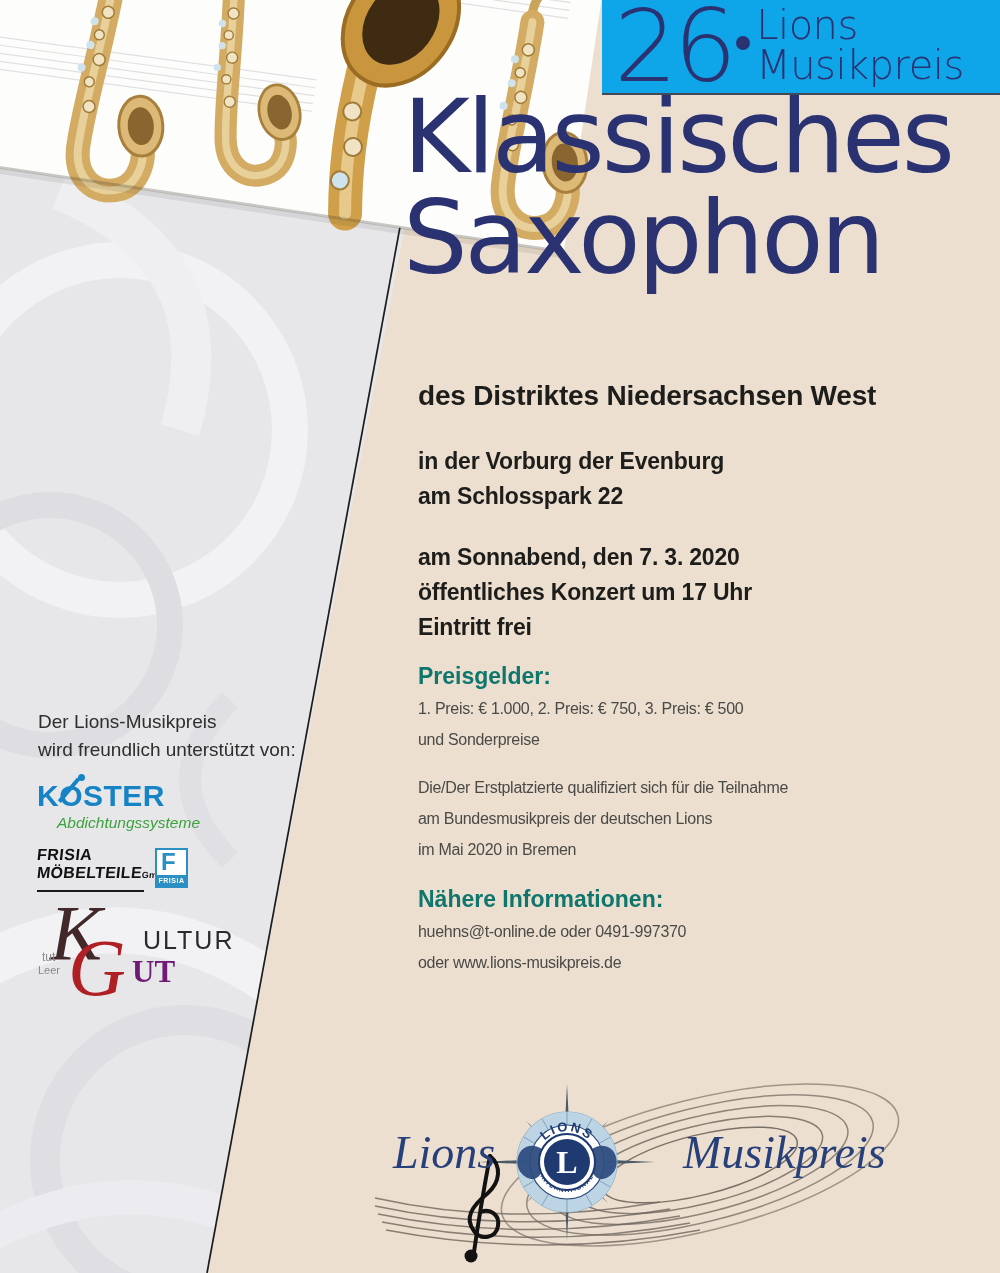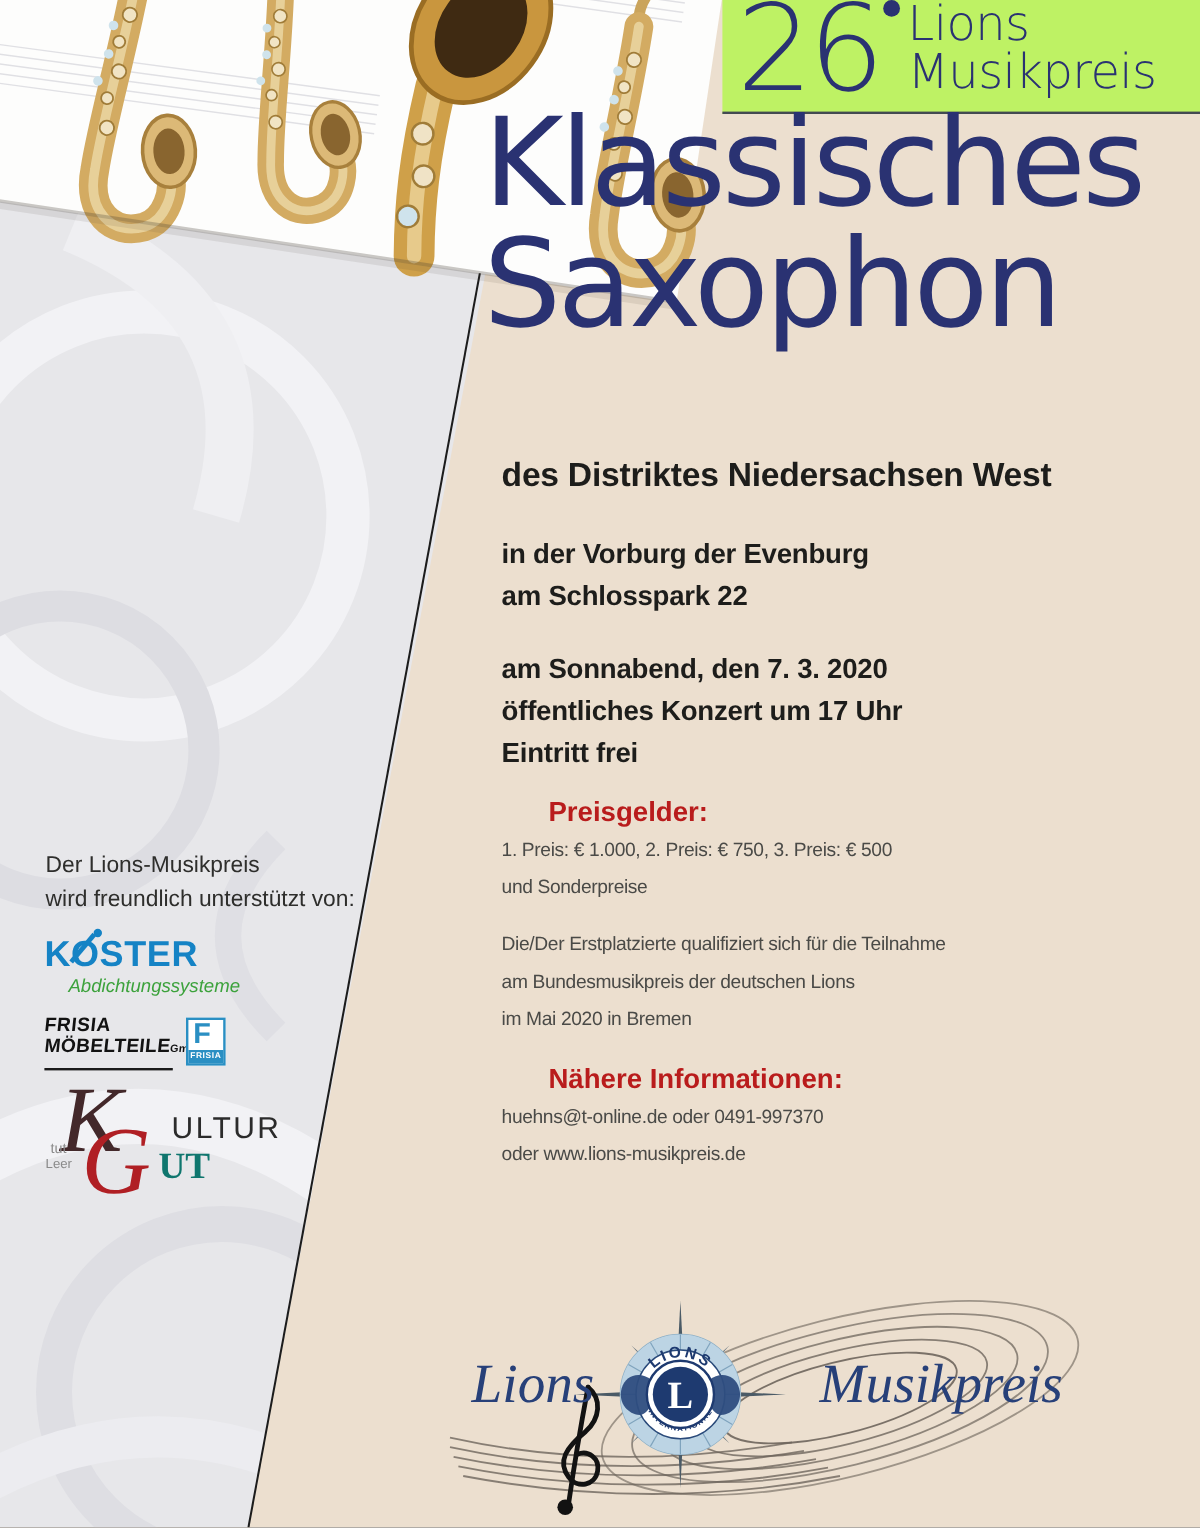--- a/index.html
+++ b/index.html
@@ -1,39 +1,39 @@
 <!DOCTYPE html>
 <html><head>
 <meta charset="utf-8">
 <style>
   html,body{margin:0;padding:0;background:#8a8a8a;}
   .page{position:relative;width:1000px;height:1273px;overflow:hidden;
         background:#ecdfcf;font-family:"Liberation Sans",sans-serif;}
   .abs{position:absolute;}
   
-  .bluebox{left:602px;top:0;width:398px;height:95px;background:#bef264;
-           border-bottom:2px solid #434a52;display:flex;align-items:flex-start;
+  .bluebox{left:602px;top:0;width:398px;height:95px;background:#0ea5e9;
+           border-bottom:2px solid #434a52;display:flex;align-items:center;
            padding-left:12px;box-sizing:border-box;color:#2a3272;}
   .big-number{font-size:100px;line-height:82px;font-weight:200;letter-spacing:-4px;
               font-family:"DejaVu Sans",sans-serif;}
   .big-dot{display:inline-block;width:14px;height:14px;border-radius:50%;
            background:#2a3272;margin:0 6px 8px 3px;}
   .hdr-col{display:flex;flex-direction:column;margin-bottom:4px;}
   .hdr-line{font-size:40px;line-height:40px;font-weight:200;letter-spacing:-.5px;
             font-family:"DejaVu Sans",sans-serif;}
   
   .title{right:48px;top:86px;text-align:left;color:#2a3272;
          font-family:"DejaVu Sans",sans-serif;font-weight:400;
          font-size:102px;line-height:101px;letter-spacing:-3px;}
   
   .main-col{left:418px;top:380px;width:575px;color:#1d1d1b;}
   .sub-title{font-size:28px;font-weight:bold;letter-spacing:-.2px;margin:0 0 32px 0;}
   .block-bold{font-size:23px;font-weight:bold;line-height:35px;letter-spacing:-.2px;}
   .block-reg{font-size:16px;font-weight:normal;line-height:31px;letter-spacing:-.3px;color:#4a4a47;}
-  .bold-head{font-size:23px;font-weight:bold;line-height:34px;color:#b91c1c;margin-left:39px;}
+  .bold-head{font-size:23px;font-weight:bold;line-height:34px;color:#0f766e;}
   .mb26{margin-bottom:26px;} .mb14{margin-bottom:14px;} .mb17{margin-bottom:17px;}
   
   .support{left:38px;top:708px;font-size:19px;line-height:28px;color:#2e2e2c;}
   .koester{left:37px;top:779px;}
   .koester-name{font-size:30px;font-weight:800;letter-spacing:.5px;color:#1583c5;
                 font-family:"Liberation Sans",sans-serif;}
   .koester-o{position:relative;display:inline-block;}
   .koester-o::before{content:'';position:absolute;left:8px;top:-4px;width:3.5px;height:30px;
                      background:#1583c5;transform:rotate(40deg);}
   .koester-o::after{content:'';position:absolute;right:-2px;top:-5px;width:7px;height:7px;
@@ -53,21 +53,21 @@
                     text-align:center;line-height:11px;letter-spacing:.5px;}
   .kulturgut{left:38px;top:898px;width:160px;height:140px;}
   .kg-k{position:absolute;left:12px;top:-4px;font-family:"Liberation Serif",serif;
         font-style:italic;font-size:78px;line-height:78px;color:#43282a;}
   .kg-ultur{position:absolute;left:66px;top:28px;font-size:25px;letter-spacing:2px;color:#2b2b2b;margin-left:39px;}
   .kg-tut{position:absolute;left:4px;top:52px;font-size:12px;color:#8a8a8a;}
   .kg-leer{position:absolute;left:0px;top:66px;font-size:11px;color:#8a8a8a;}
   .kg-g{position:absolute;left:30px;top:30px;font-family:"Liberation Serif",serif;
         font-style:italic;font-size:80px;line-height:80px;color:#b01f24;}
   .kg-ut{position:absolute;left:94px;top:56px;font-family:"Liberation Serif",serif;
-         font-size:31px;font-weight:600;color:#0f766e;}
+         font-size:31px;font-weight:600;color:#701a75;}
   
   .footer-word{font-family:"Liberation Serif",serif;font-style:italic;
                font-size:46px;color:#274079;}
   .w-lions{left:393px;top:1126px;} .w-musik{left:683px;top:1126px;}
 </style>
 </head>
 <body>
 
 <div class="page">
 

